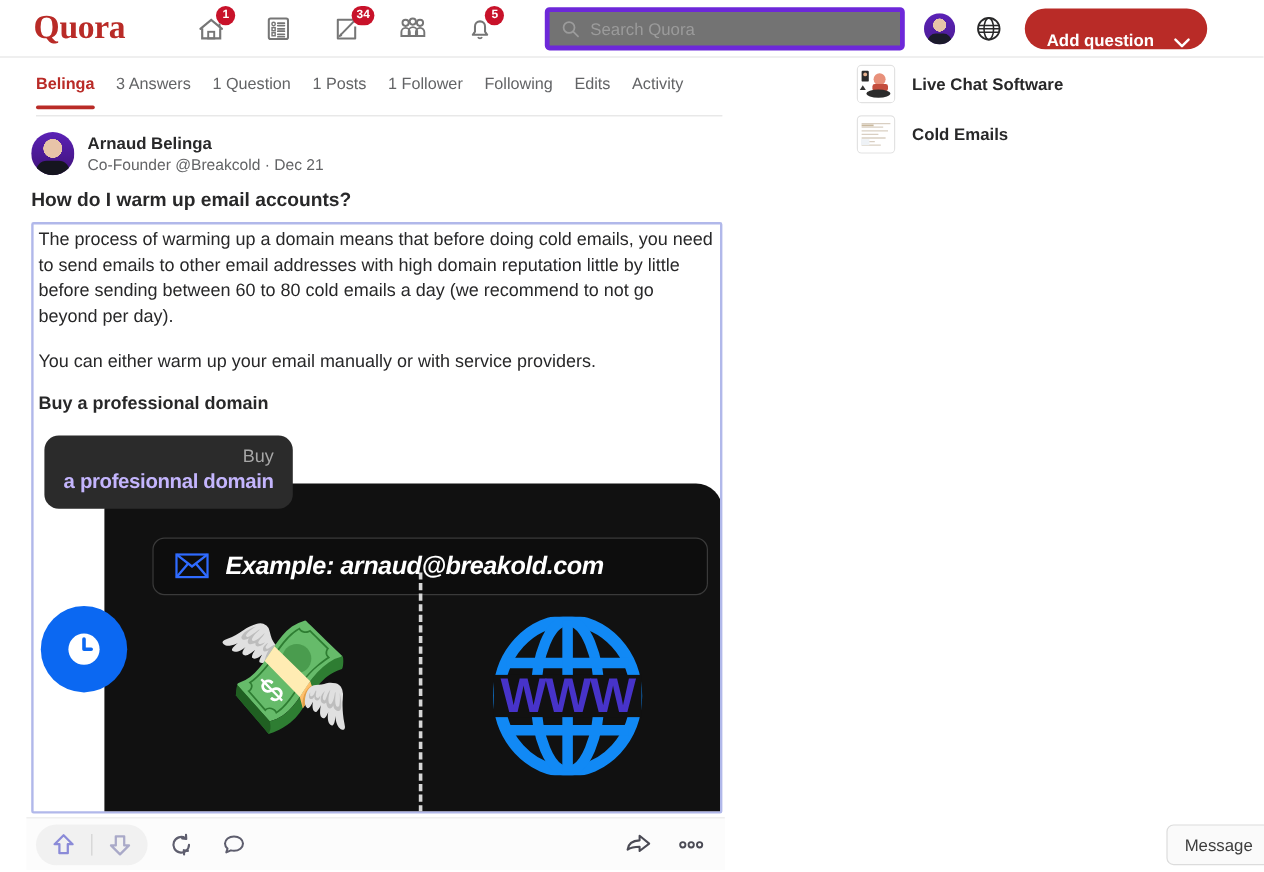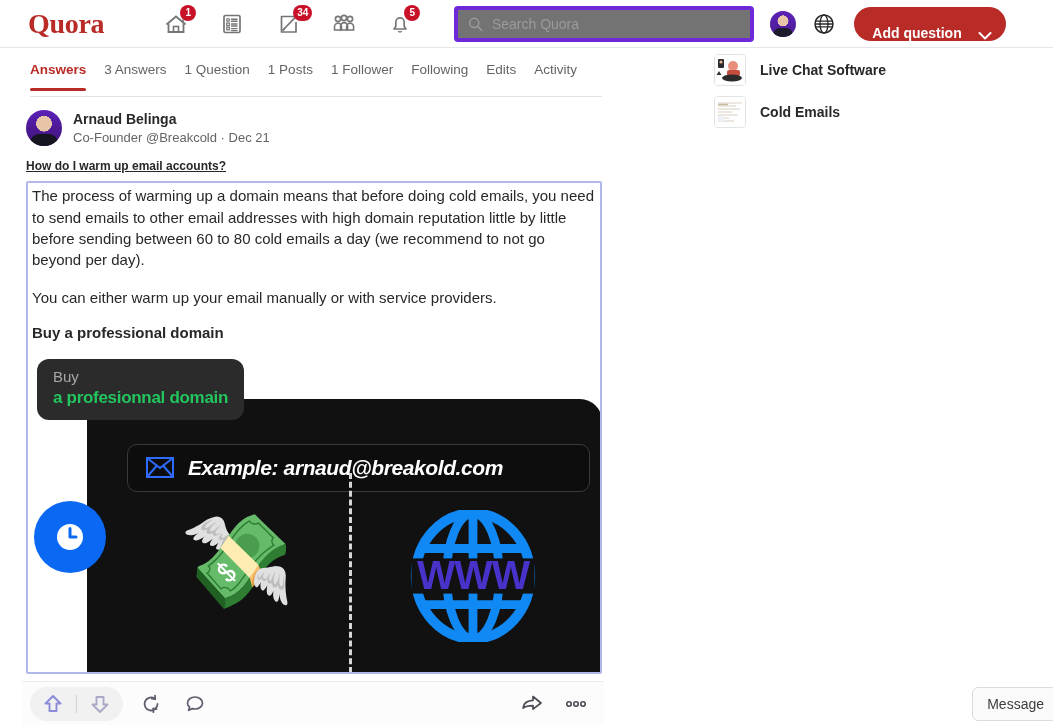--- a/index.html
+++ b/index.html
@@ -135,59 +135,60 @@
     cursor: pointer;
   }
   .avatar-author::after {
     content: ""; position: absolute;
     left: 4px; right: 4px; bottom: 0; height: 12px;
     background: #15151f; border-radius: 9px 9px 0 0;
   }
   .aname { font-size: 14px; font-weight: bold; color: #282829; line-height: 1.35; cursor: pointer; }
   .ameta { font-size: 13px; color: #636466; line-height: 1.35; }
   .qtitle {
-    font-size: 12px; font-weight: bold; color: #282829;
-    margin-top: 13px; cursor: pointer; text-decoration: underline;
+    font-size: 16px; font-weight: bold; color: #282829;
+    margin-top: 13px; cursor: pointer;
   }
 
   .selbox {
     margin-top: 8px;
     border: 2px solid #b1b8ea;
     border-radius: 2px;
     width: 576px;
     height: 493px;
     overflow: hidden;
     padding: 2px 6px 0 4px;
     background: #fff;
   }
   .para { font-size: 15px; color: #282829; line-height: 1.42; margin-bottom: 16px; }
   .subhead { font-size: 15px; font-weight: bold; color: #282829; margin-bottom: 14px; }
 
   
   .graphic {
     position: relative;
     width: 100%;
     height: 320px;
+    text-align: right;
   }
   .gcard {
     position: absolute;
     left: 55px; top: 44px; right: -8px; bottom: -40px;
     background: #111111;
     border-radius: 22px;
   }
   .glabel {
     position: absolute;
     left: 5px; top: 4px;
     background: #2b2b2b;
     border-radius: 12px;
     padding: 9px 16px 12px 16px;
     z-index: 3;
   }
   .glabel .l1 { color: #a7a7a7; font-size: 15px; line-height: 1.25; }
-  .glabel .l2 { color: #22c55e; font-size: 17px; font-weight: bold; line-height: 1.25; letter-spacing: -0.3px; }
+  .glabel .l2 { color: #c4b5fd; font-size: 17px; font-weight: bold; line-height: 1.25; letter-spacing: -0.3px; }
 
   .gmail {
     position: absolute;
     left: 95px; top: 89px;
     width: 463px; height: 48px;
     background: #0d0d0d;
     border: 1px solid #3a3a3a;
     border-radius: 10px;
     display: flex; align-items: center; gap: 14px;
     padding-left: 18px;
@@ -340,21 +341,21 @@
 
   <button class="addq">
     <span>Add question</span>
     <svg width="14" height="10" viewBox="0 0 14 10">
       <path d="M1.5 2 L7 7.5 L12.5 2" fill="none" stroke="#fff" stroke-width="2" stroke-linecap="round" stroke-linejoin="round"></path>
     </svg>
   </button>
 </div>
 
 <div class="tabs">
-  <div class="tab active">Answers</div>
+  <div class="tab active">Belinga</div>
   <div class="tab">3 Answers</div>
   <div class="tab">1 Question</div>
   <div class="tab">1 Posts</div>
   <div class="tab">1 Follower</div>
   <div class="tab">Following</div>
   <div class="tab">Edits</div>
   <div class="tab">Activity</div>
 </div>
 
 <div class="answer">

